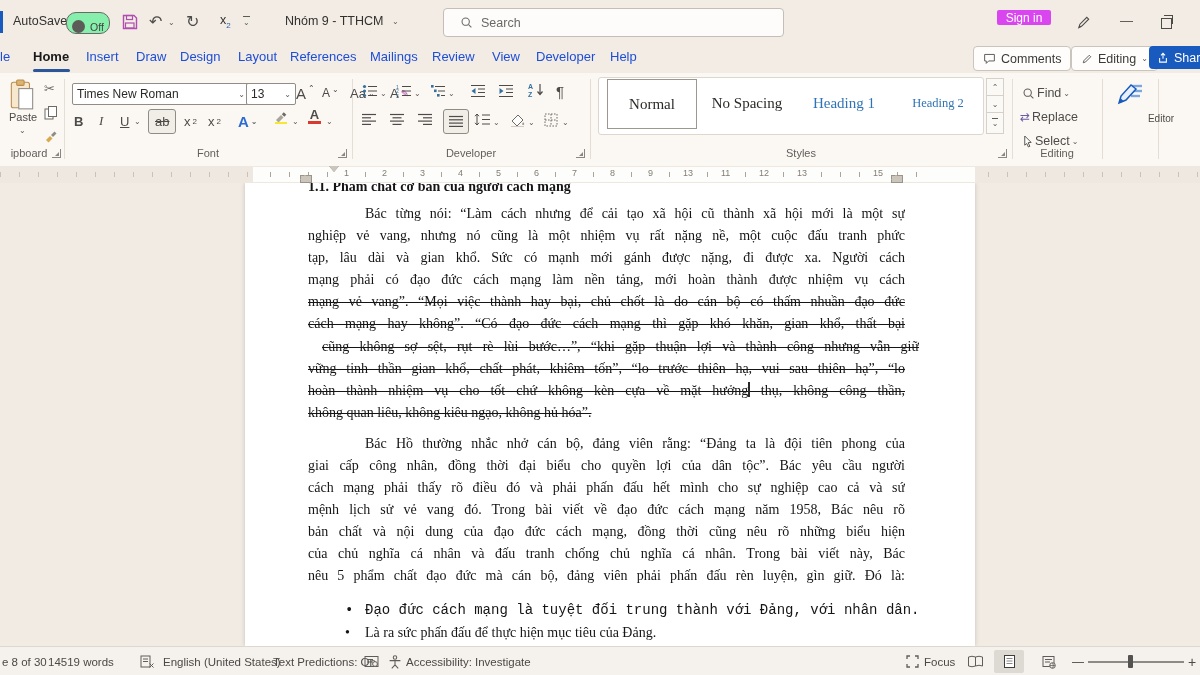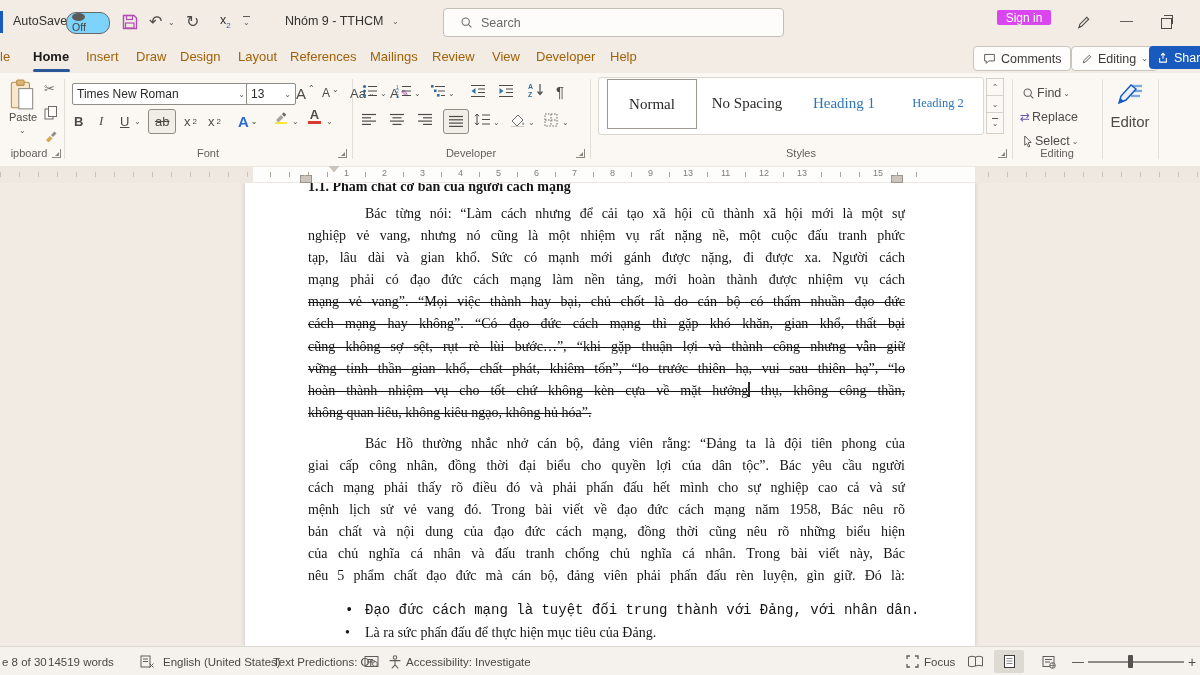--- a/index.html
+++ b/index.html
@@ -3,38 +3,38 @@
 <meta charset="utf-8">
 <style>
   html,body{margin:0;padding:0;}
   body{width:1200px;height:675px;overflow:hidden;position:relative;
        font-family:"Liberation Sans","DejaVu Sans",sans-serif;background:#f1ebe4;
        -webkit-font-smoothing:antialiased;}
   .ab{position:absolute;}
   
   #titlebar{left:0;top:0;width:1200px;height:44px;background:#f2ece5;}
   .tb-txt{font-size:12.5px;color:#33312e;}
-  .pill{width:42px;height:20px;border:1px solid #6b6966;border-radius:10px;background:#7dd3fc;
-        display:flex;align-items:flex-start;flex-direction:column;}
+  .pill{width:42px;height:20px;border:1px solid #6b6966;border-radius:10px;background:#86efac;
+        display:flex;align-items:flex-end;}
   .knob{width:13px;height:13px;border-radius:50%;background:#5d5b58;margin-left:3px;}
   .pill span{font-size:10.5px;color:#44423f;margin-left:5px;}
   .qat{font-size:16px;color:#4d4b48;line-height:44px;}
   .chev{font-size:8px;color:#5d5b58;}
   #searchbox{left:443px;top:8px;width:339px;height:27px;background:#fdfcfb;border:1px solid #c3beb6;
              border-radius:4px;display:flex;align-items:center;}
   #searchbox span{font-size:12.5px;color:#6b6965;margin-left:8px;}
   #signin{left:997px;top:10px;width:54px;height:15px;background:#d946ef;border-radius:2px;
           color:#fff;font-size:12px;display:flex;align-items:center;justify-content:center;}
   .winbtn{font-size:13px;color:#4d4b48;}
   .restore{width:9px;height:9px;border:1px solid #4d4b48;position:relative;background:#f2ece5;}
   .restore:before{content:'';position:absolute;left:2px;top:-4px;width:8px;height:8px;
                   border:1px solid #4d4b48;border-left:none;border-bottom:none;}
   
   #tabrow{left:0;top:44px;width:1200px;height:29px;background:#f2ece5;}
-  .tab{font-size:13px;color:#a16207;top:5px;}
+  .tab{font-size:13px;color:#1d4ed8;top:5px;}
   .tab.active{color:#19191a;font-weight:bold;}
   #home-underline{height:3px;border-radius:2px;background:#2b579a;top:25px;}
   .pillbtn{height:23px;border:1px solid #c9c4bc;border-radius:4px;background:#fefdfc;
            display:flex;align-items:center;gap:5px;padding:0 9px;font-size:12.5px;color:#3b3a38;top:2px;}
   #sharebtn{left:1149px;top:2px;width:70px;height:23px;border-radius:4px;background:#185abd;color:#fff;
             display:flex;align-items:center;gap:5px;padding:0 8px;font-size:12.5px;}
   
   #ribbon{left:0;top:73px;width:1200px;height:93px;background:#fbf8f4;border-bottom:1px solid #d5d0c8;}
   .vsep{position:absolute;width:1px;top:6px;height:80px;background:#e3ded6;}
   .glabel{position:absolute;top:74px;font-size:11px;color:#605e5b;text-align:center;}
@@ -465,21 +465,21 @@
 
   <div class="ab" style="left:1116px;top:8px;">
     <svg width="28" height="26" viewBox="0 0 28 26">
         <line x1="15" y1="5" x2="26" y2="5" stroke="#7aa7dd" stroke-width="2.4"></line>
         <line x1="17" y1="10" x2="26" y2="10" stroke="#7aa7dd" stroke-width="2.4"></line>
         <line x1="15" y1="15" x2="24" y2="15" stroke="#7aa7dd" stroke-width="2.4"></line>
         <path d="M3 22 L5 15 L15 4 L20 8 L10 19 Z" fill="#e8f0fb" stroke="#185abd" stroke-width="1.5"></path>
         <path d="M3 22 l5 -1.5 -3.5 -3.5 z" fill="#185abd"></path>
       </svg>
   </div>
-  <div class="ab" style="left:1106px;top:40px;width:48px;text-align:center;font-size:15px;color:#4d4b48;">Editor</div>
+  <div class="ab" style="left:1137px;top:40px;width:48px;text-align:center;font-size:10px;color:#4d4b48;">Editor</div>
 </div>
 
 <div id="ruler" class="ab">
   <div class="ticks"></div>
   <div class="band">
       <div class="ticks2"></div>
     </div>
   <span class="rnum" style="left:342px;">1</span>
   <span class="rnum" style="left:380px;">2</span>
   <span class="rnum" style="left:418px;">3</span>
@@ -504,21 +504,21 @@
   <div id="page">
     <div id="content">
       <div class="line hd" style="top:-7px;">1.1. Phẩm chất cơ bản của người cách mạng</div>
 
       <div class="line j ind" style="top:20px;">Bác từng nói: “Làm cách nhưng để cải tạo xã hội cũ thành xã hội mới là một sự</div>
       <div class="line j" style="top:42px;">nghiệp vẻ vang, nhưng nó cũng là một nhiệm vụ rất nặng nề, một cuộc đấu tranh phức</div>
       <div class="line j" style="top:64px;">tạp, lâu dài và gian khổ. Sức có mạnh mới gánh được nặng, đi được xa. Người cách</div>
       <div class="line j" style="top:86px;">mạng phải có đạo đức cách mạng làm nền tảng, mới hoàn thành được nhiệm vụ cách</div>
       <div class="line j strike" style="top:108px;">mạng vẻ vang”. “Mọi việc thành hay bại, chủ chốt là do cán bộ có thấm nhuần đạo đức</div>
       <div class="line j strike" style="top:130px;">cách mạng hay không”. “Có đạo đức cách mạng thì gặp khó khăn, gian khổ, thất bại</div>
-      <div class="line j strike" style="top:153px;">cũng không sợ sệt, rụt rè lùi bước…”, “khi gặp thuận lợi và thành công nhưng vẫn giữ</div>
+      <div class="line j strike" style="top:153px;margin-left:14px;">cũng không sợ sệt, rụt rè lùi bước…”, “khi gặp thuận lợi và thành công nhưng vẫn giữ</div>
       <div class="line j strike" style="top:175px;">vững tinh thần gian khổ, chất phát, khiêm tốn”, “lo trước thiên hạ, vui sau thiên hạ”, “lo</div>
       <div class="line j strike" style="top:197px;">
         <span>hoàn thành nhiệm vụ cho tốt chứ không kèn cựa về mặt hưởng</span><span class="caret"></span><span> thụ, không công thần,</span>
       </div>
       <div class="line strike" style="top:219px;">không quan liêu, không kiêu ngạo, không hủ hóa”.</div>
 
       <div class="line j ind" style="top:250px;">Bác Hồ thường nhắc nhở cán bộ, đảng viên rằng: “Đảng ta là đội tiên phong của</div>
       <div class="line j" style="top:272px;">giai cấp công nhân, đồng thời đại biểu cho quyền lợi của dân tộc”. Bác yêu cầu người</div>
       <div class="line j" style="top:294px;">cách mạng phải thấy rõ điều đó và phải phấn đấu hết mình cho sự nghiệp cao cả và sứ</div>
       <div class="line j" style="top:316px;">mệnh lịch sử vẻ vang đó. Trong bài viết về đạo đức cách mạng năm 1958, Bác nêu rõ</div>

